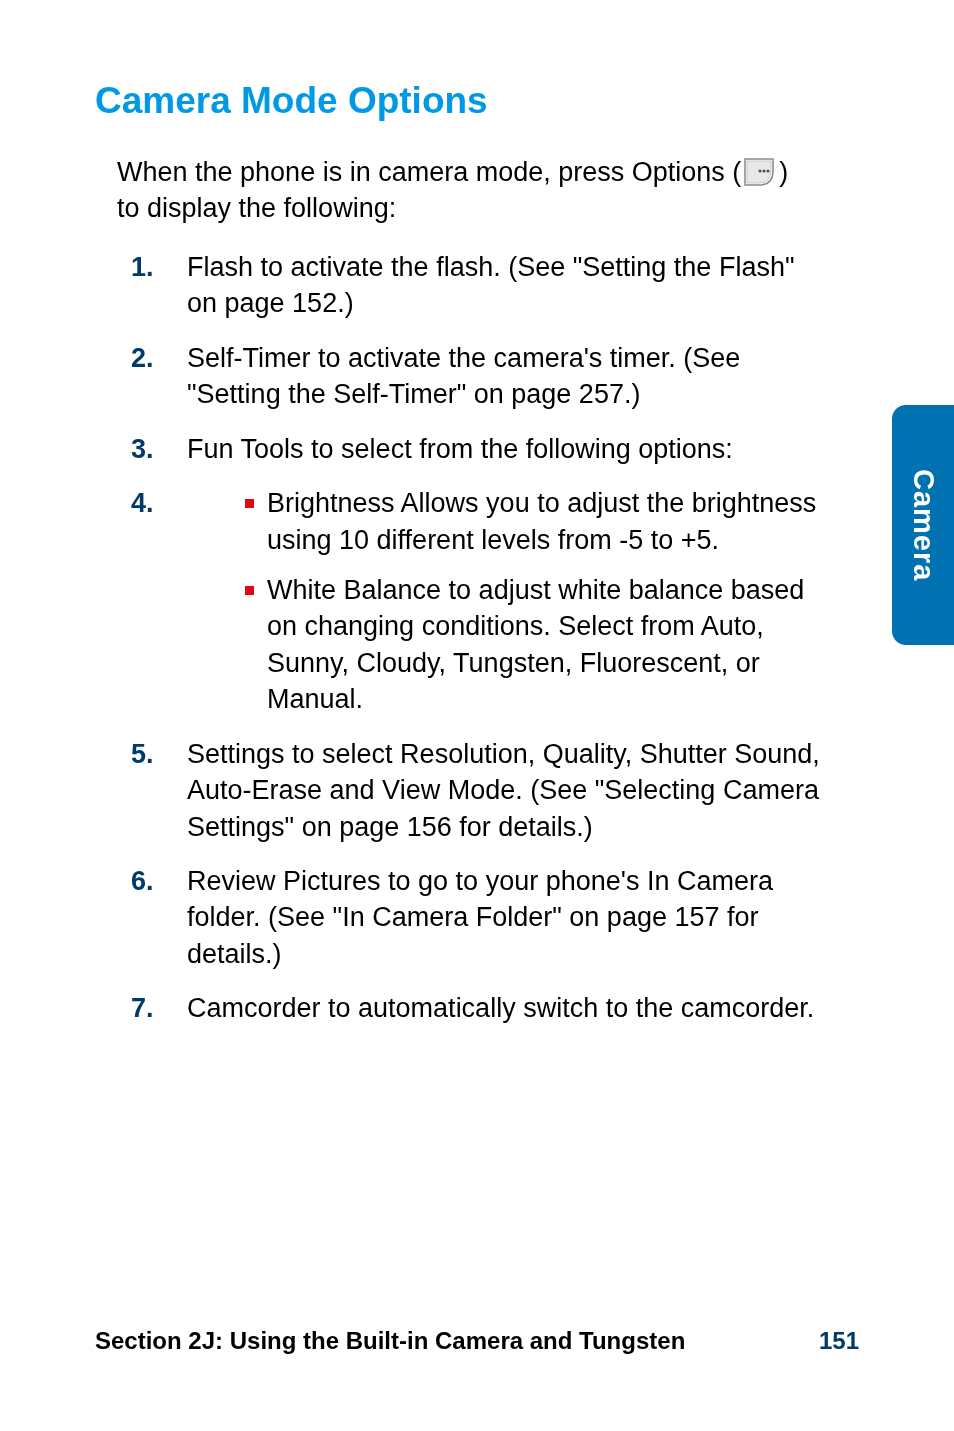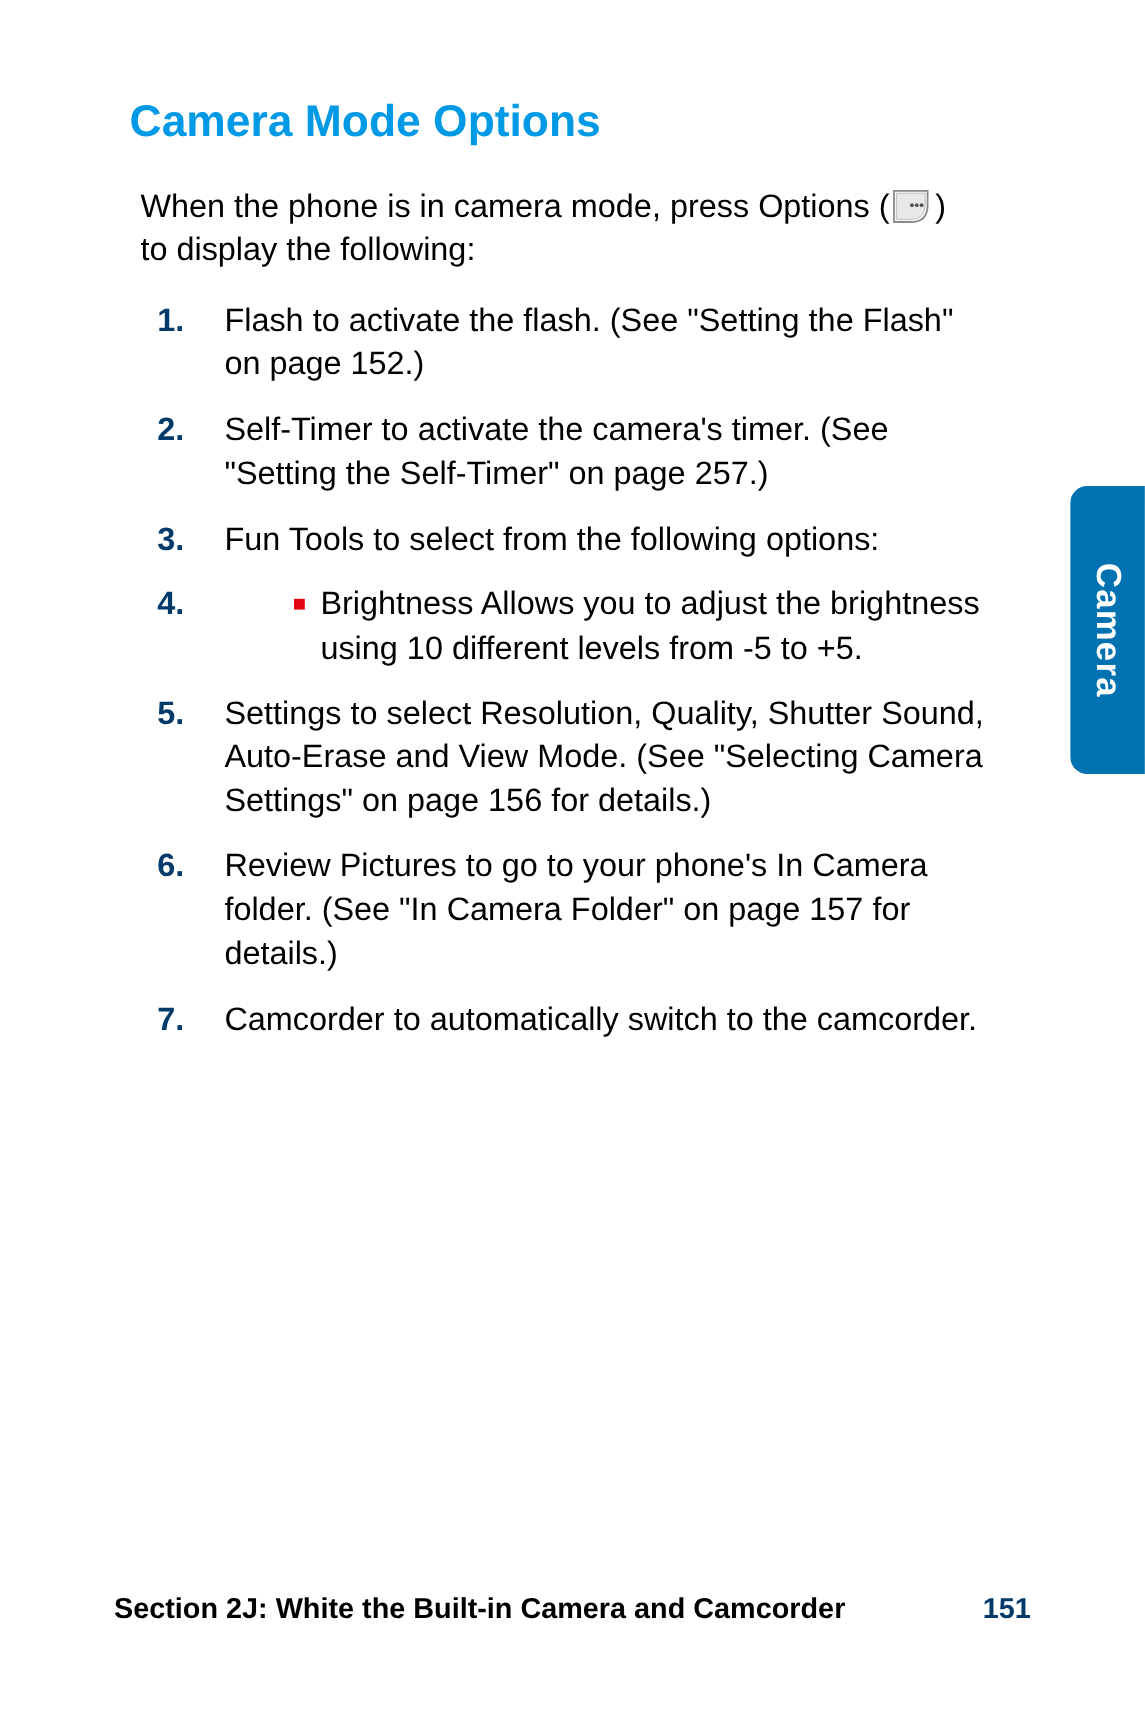--- a/index.html
+++ b/index.html
@@ -14,21 +14,21 @@
     position: relative;
   }
   .page {
     padding: 80px 95px 0 95px;
     position: relative;
   }
   .section-title {
     color: #0099e6;
     font-weight: 700;
     font-size: 37px;
-    margin: 0 0 32px 13px;
+    margin: 0 0 32px 0;
   }
   .intro {
     font-size: 27px;
     line-height: 1.35;
     margin: 0 0 22px 22px;
     max-width: 700px;
   }
   .bold { font-weight: 400; }
   .ol {
     list-style: none;
@@ -146,20 +146,23 @@
       <span class="bold">Fun Tools</span><span> to select from the following options:</span>
       <ul class="sub">
       </ul>
     </li>
     <li>
       <span class="num">4.</span>
       <ul class="sub">
         <li>
           <span class="bold">Brightness</span><span> Allows you to adjust the brightness using 10 different levels from -5 to +5.</span>
         </li>
+        <li>
+          <span class="bold">White Balance</span><span> to adjust white balance based on changing conditions. Select from Auto, Sunny, Cloudy, Tungsten, Fluorescent, or Manual.</span>
+        </li>
       </ul>
     </li>
     <li>
       <span class="num">5.</span>
       <span class="bold">Settings</span><span> to select Resolution, Quality, Shutter Sound, Auto-Erase and View Mode. (See "Selecting Camera Settings" on page 156 for details.)</span>
     </li>
     <li>
       <span class="num">6.</span>
       <span class="bold">Review Pictures</span><span> to go to your phone's In Camera folder. (See "In Camera Folder" on page 157 for details.)</span>
     </li>
@@ -169,15 +172,15 @@
     </li>
   </ol>
 
 </div>
 
 <div class="side-tab">
   <span>Camera</span>
 </div>
 
 <div class="footer">
-  <span class="title">Section 2J: White the Built-in Camera and Camcorder</span>
+  <span class="title">Section 2J: Using the Built-in Camera and Tungsten</span>
   <span class="pageno">151</span>
 </div>
 
 </body></html>

